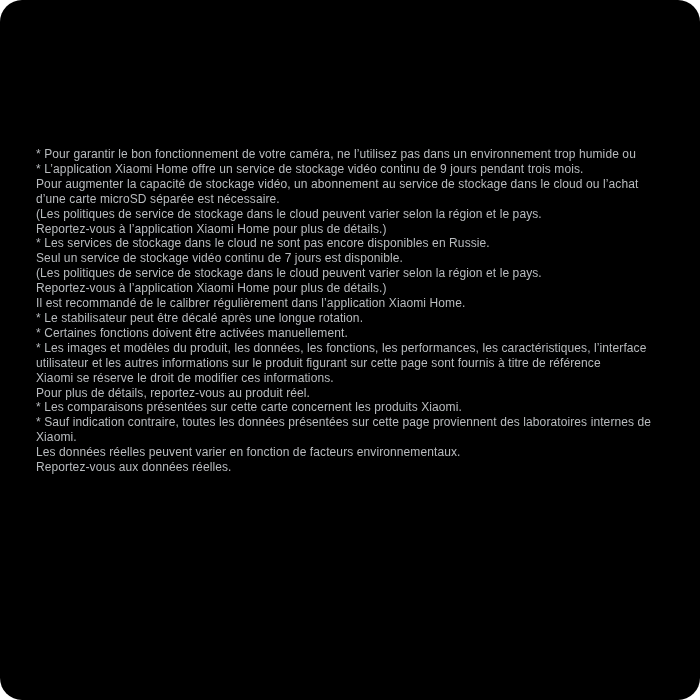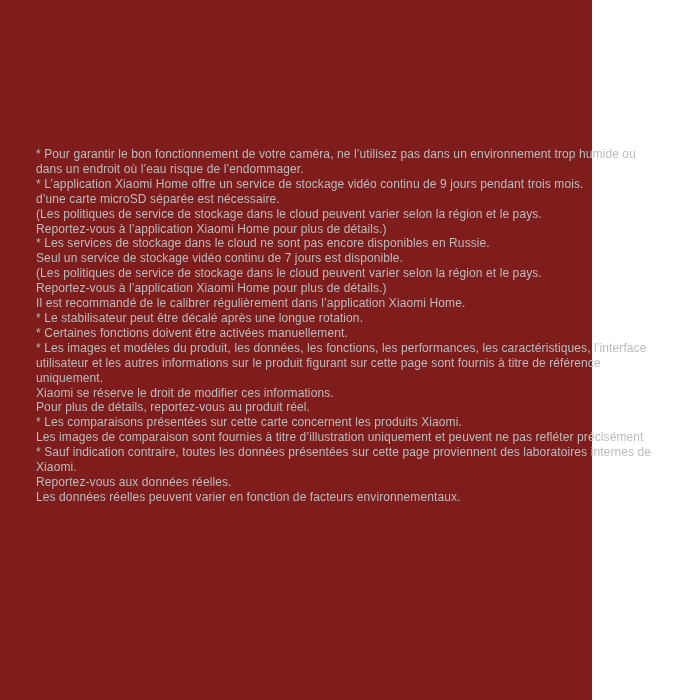--- a/index.html
+++ b/index.html
@@ -5,23 +5,24 @@
   * { margin: 0; padding: 0; box-sizing: border-box; }
   html, body {
     width: 700px;
     height: 700px;
     background: #ffffff;
     overflow: hidden;
     font-family: "Liberation Sans", "DejaVu Sans", sans-serif;
   }
   .page {
     position: relative;
-    width: 592px;
+    width: 700px;
     height: 700px;
-    background: #7f1d1d;
+    background: #000000;
+    border-radius: 22px;
   }
   .disclaimer-block {
     position: absolute;
     left: 36px;
     top: 147px;
     width: 648px;
   }
   .disclaimer-line {
     font-size: 12px;
     line-height: 14.9px;
@@ -30,37 +31,35 @@
     white-space: pre;
     font-weight: 400;
   }
 </style>
 </head>
 <body>
 
 <div class="page">
   <div class="disclaimer-block">
     <div class="disclaimer-line">* Pour garantir le bon fonctionnement de votre caméra, ne l’utilisez pas dans un environnement trop humide ou</div>
-    <div class="disclaimer-line">dans un endroit où l’eau risque de l’endommager.</div>
     <div class="disclaimer-line">* L’application Xiaomi Home offre un service de stockage vidéo continu de 9 jours pendant trois mois.</div>
+    <div class="disclaimer-line">Pour augmenter la capacité de stockage vidéo, un abonnement au service de stockage dans le cloud ou l’achat</div>
     <div class="disclaimer-line">d’une carte microSD séparée est nécessaire.</div>
     <div class="disclaimer-line">(Les politiques de service de stockage dans le cloud peuvent varier selon la région et le pays.</div>
     <div class="disclaimer-line">Reportez-vous à l’application Xiaomi Home pour plus de détails.)</div>
     <div class="disclaimer-line">* Les services de stockage dans le cloud ne sont pas encore disponibles en Russie.</div>
     <div class="disclaimer-line">Seul un service de stockage vidéo continu de 7 jours est disponible.</div>
     <div class="disclaimer-line">(Les politiques de service de stockage dans le cloud peuvent varier selon la région et le pays.</div>
     <div class="disclaimer-line">Reportez-vous à l’application Xiaomi Home pour plus de détails.)</div>
     <div class="disclaimer-line">Il est recommandé de le calibrer régulièrement dans l’application Xiaomi Home.</div>
     <div class="disclaimer-line">* Le stabilisateur peut être décalé après une longue rotation.</div>
     <div class="disclaimer-line">* Certaines fonctions doivent être activées manuellement.</div>
     <div class="disclaimer-line">* Les images et modèles du produit, les données, les fonctions, les performances, les caractéristiques, l’interface</div>
     <div class="disclaimer-line">utilisateur et les autres informations sur le produit figurant sur cette page sont fournis à titre de référence</div>
-    <div class="disclaimer-line">uniquement.</div>
     <div class="disclaimer-line">Xiaomi se réserve le droit de modifier ces informations.</div>
     <div class="disclaimer-line">Pour plus de détails, reportez-vous au produit réel.</div>
     <div class="disclaimer-line">* Les comparaisons présentées sur cette carte concernent les produits Xiaomi.</div>
-    <div class="disclaimer-line">Les images de comparaison sont fournies à titre d’illustration uniquement et peuvent ne pas refléter précisément</div>
     <div class="disclaimer-line">* Sauf indication contraire, toutes les données présentées sur cette page proviennent des laboratoires internes de</div>
     <div class="disclaimer-line">Xiaomi.</div>
+    <div class="disclaimer-line">Les données réelles peuvent varier en fonction de facteurs environnementaux.</div>
     <div class="disclaimer-line">Reportez-vous aux données réelles.</div>
-    <div class="disclaimer-line">Les données réelles peuvent varier en fonction de facteurs environnementaux.</div>
   </div>
 </div>
 
 </body></html>

